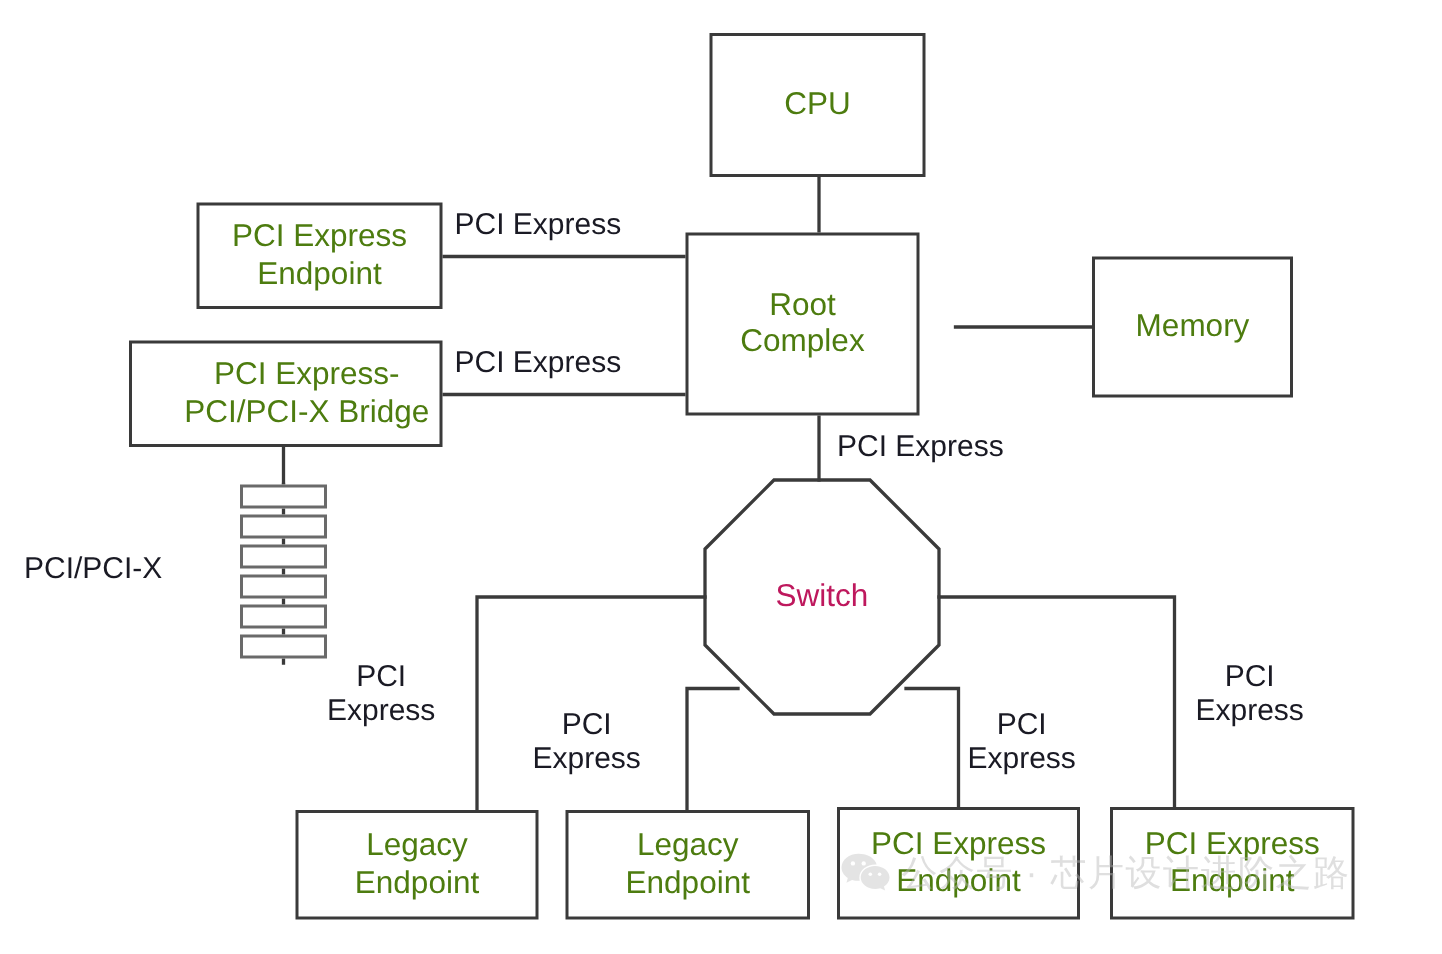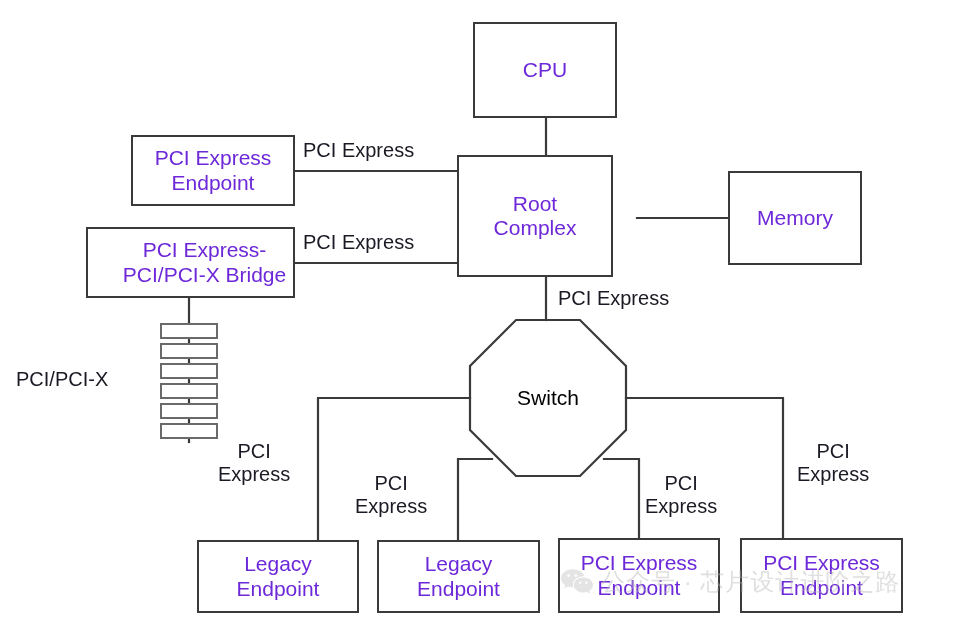--- a/index.html
+++ b/index.html
@@ -29,34 +29,34 @@
   }
   .node-box {
     position: absolute;
     box-sizing: border-box;
     border: 2px solid #3a3a3a;
     background: #ffffff;
     display: flex;
     flex-direction: column;
     align-items: center;
     justify-content: center;
-    color: #6d28d9;
+    color: #4d7c0f;
     font-size: 21px;
     line-height: 1.16;
     text-align: center;
     white-space: pre-line;
     z-index: 3;
   }
   .node-shape-oct {
     position: absolute;
     box-sizing: border-box;
     display: flex;
     align-items: center;
     justify-content: center;
-    color: #000000;
+    color: #be185d;
     font-size: 21px;
     z-index: 3;
     background: transparent;
   }
   .edge-label {
     position: absolute;
     color: #1a1a24;
     font-size: 20px;
     line-height: 1.14;
     white-space: pre-line;

